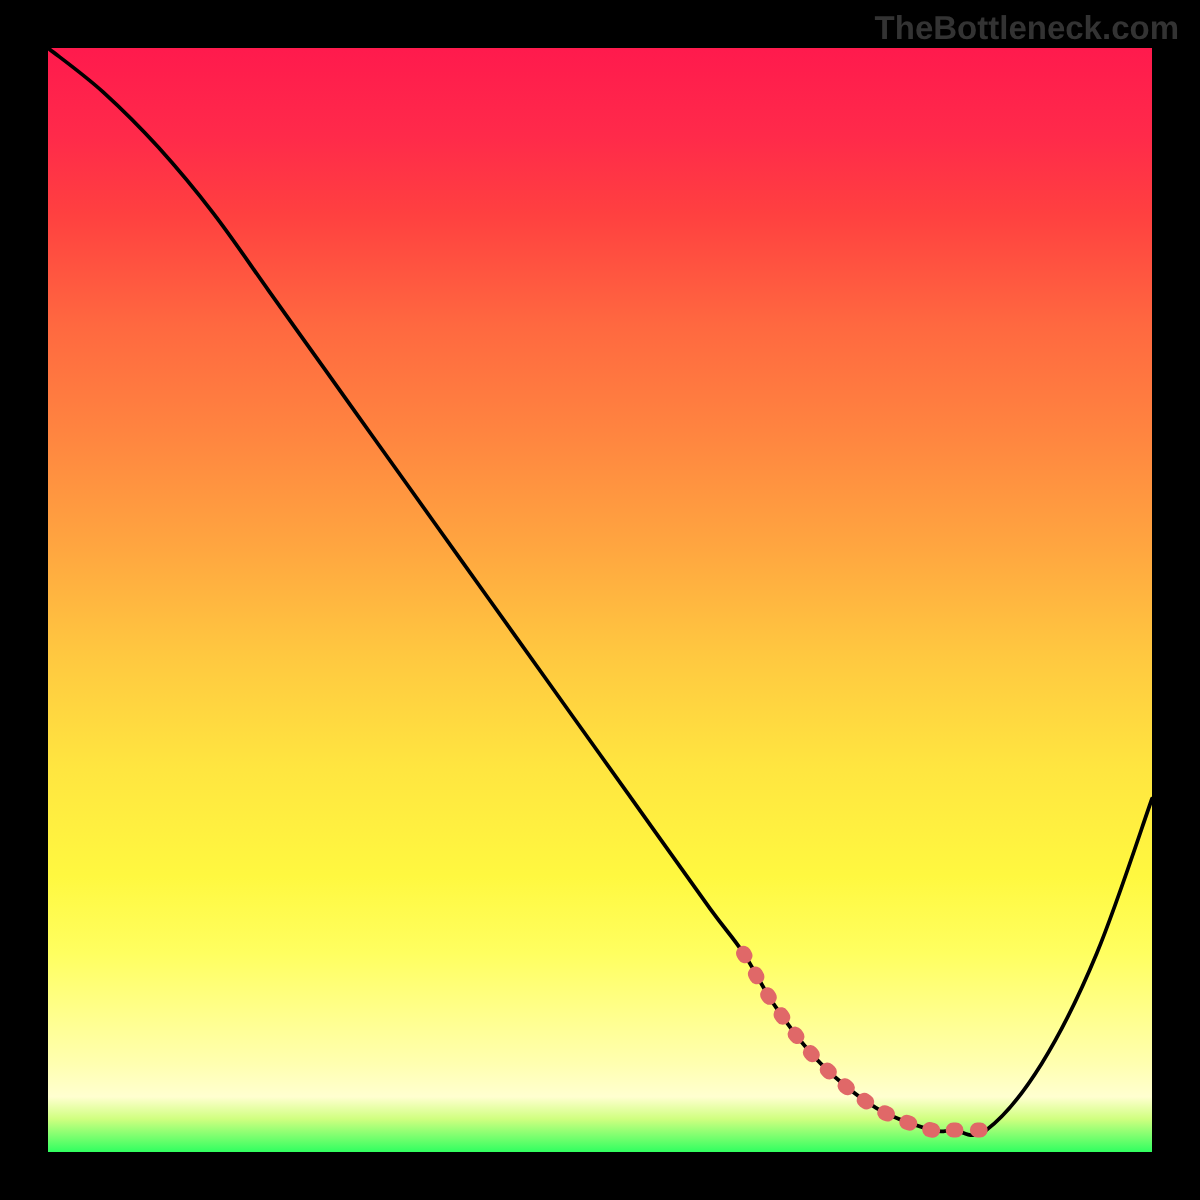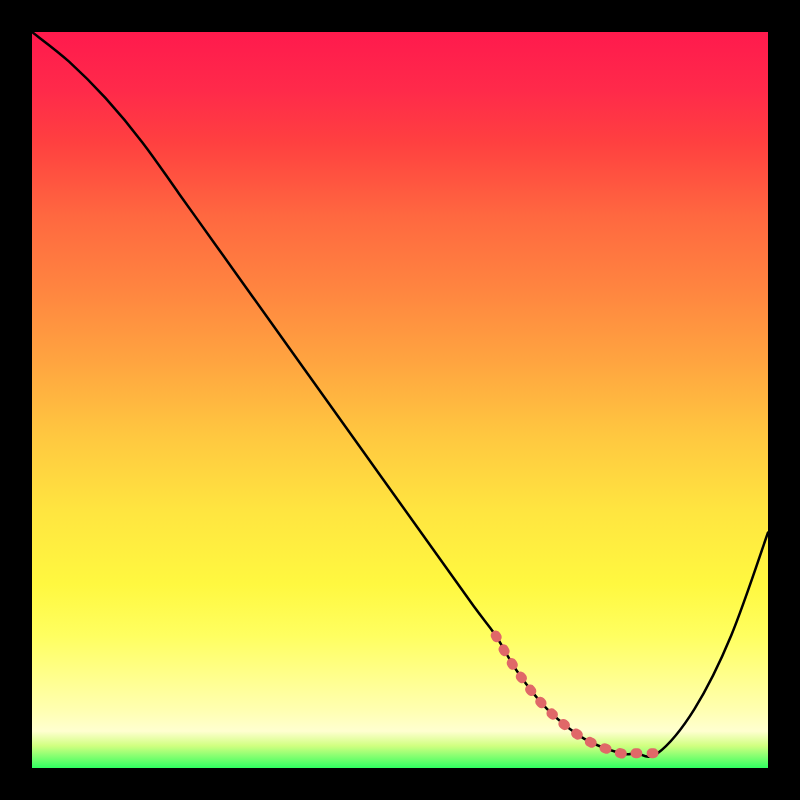--- a/index.html
+++ b/index.html
@@ -56,18 +56,19 @@
     top: 32px;
     width: 736px;
     height: 736px;
     z-index: 5;
   }
 </style>
 </head>
 <body>
 
 <div class="container">
+  <div class="watermark">TheBottleneck.com</div>
   <div class="plot-area"></div>
   <svg class="curve" viewBox="0 0 736 736" preserveAspectRatio="none">
     <path id="main-path" fill="none" stroke="#000" stroke-width="2.5" stroke-linejoin="round" stroke-linecap="round" d="M 0.0 0.0 C 6.6 5.3, 23.6 17.5, 36.8 29.4 C 50.0 41.4, 60.4 51.7, 73.6 66.2 C 86.8 80.8, 97.2 93.2, 110.4 110.4 C 123.6 127.6, 134.0 143.4, 147.2 161.9 C 160.4 180.5, 170.8 194.9, 184.0 213.4 C 197.2 232.0, 207.6 246.4, 220.8 265.0 C 234.0 283.5, 244.4 297.9, 257.6 316.5 C 270.8 335.0, 281.2 349.5, 294.4 368.0 C 307.6 386.5, 318.0 401.0, 331.2 419.5 C 344.4 438.1, 354.8 452.5, 368.0 471.0 C 381.2 489.6, 391.6 504.0, 404.8 522.6 C 418.0 541.1, 431.0 559.5, 441.6 574.1 C 452.2 588.7, 455.7 591.6, 463.7 603.5 C 471.6 615.4, 476.5 627.1, 485.8 640.3 C 495.0 653.6, 503.3 665.2, 515.2 677.1 C 527.1 689.0, 538.8 698.6, 552.0 706.6 C 565.2 714.5, 579.5 718.6, 588.8 721.3 C 598.1 723.9, 596.9 721.3, 603.5 721.3 C 610.1 721.3, 615.0 729.2, 625.6 721.3 C 636.2 713.3, 649.2 698.3, 662.4 677.1 C 675.6 655.9, 686.0 635.3, 699.2 603.5 C 712.4 571.7, 729.4 519.0, 736.0 500.5"></path>
     <path id="highlight-path" fill="none" stroke="#e06868" stroke-width="10" stroke-linecap="round" stroke-linejoin="round" stroke-dasharray="2 14" d="M 463.7 603.5 C 467.7 610.1, 476.5 627.1, 485.8 640.3 C 495.0 653.6, 503.3 665.2, 515.2 677.1 C 527.1 689.0, 538.8 698.6, 552.0 706.6 C 565.2 714.5, 579.5 718.6, 588.8 721.3 C 598.1 723.9, 596.9 721.3, 603.5 721.3 C 610.1 721.3, 621.6 721.3, 625.6 721.3"></path>
   </svg>
 </div>
 
 </body></html>

